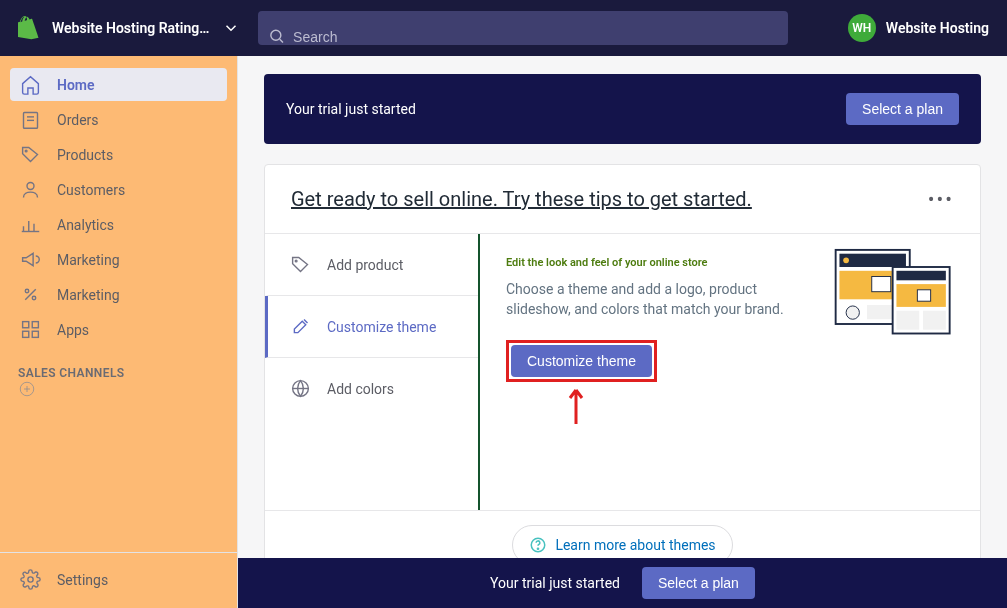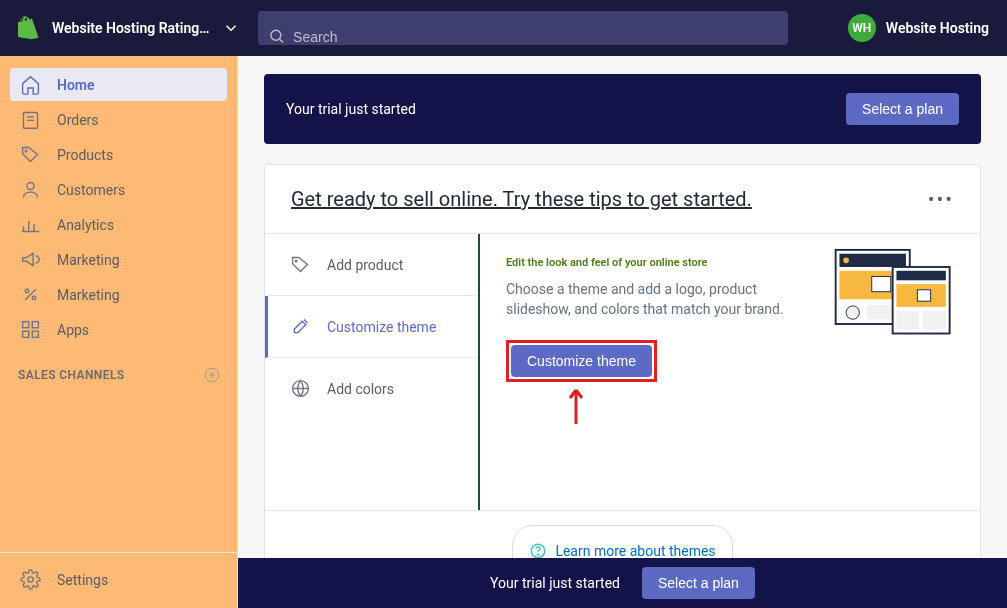--- a/index.html
+++ b/index.html
@@ -22,21 +22,21 @@
     
     .layout { display: flex; height: calc(100% - 56px); }
 
     
     .sidebar { width: 238px; background: #fdba74; display: flex; flex-direction: column; border-right: 1px solid #e3e3e5; }
     .nav-list { padding: 12px 10px 0 10px; }
     .nav-item { display: flex; align-items: center; gap: 16px; padding: 6px 10px; border-radius: 4px; cursor: pointer; color: #5c5d65; font-size: 14px; margin-bottom: 2px; }
     .nav-item svg { width: 21px; height: 21px; stroke: #747484; fill: none; stroke-width: 1.6; }
     .nav-item.active { background: #e9e9f1; color: #5c6ac4; font-weight: 600; }
     .nav-item.active svg { stroke: #5c6ac4; }
-    .section-header { display: flex; align-items: center; justify-content: space-between; padding: 18px 16px 6px 18px; font-size: 12px; color: #6a6b73; font-weight: 600; letter-spacing: 0.4px; }
+    .section-header { display: flex; justify-content: space-between; padding: 18px 16px 6px 18px; font-size: 12px; color: #6a6b73; font-weight: 600; letter-spacing: 0.4px; flex-direction: column; }
     .section-header svg { width: 18px; height: 18px; stroke: #8a8b93; fill: none; }
     .nav-trailing svg { width: 18px; height: 18px; stroke: #8a8b93; fill: none; margin-left: auto; }
     .sidebar-bottom { margin-top: auto; border-top: 1px solid #e3e3e5; padding: 10px; }
 
     
     .main { flex: 1; overflow: auto; padding: 18px 26px; position: relative; }
     .trial-bar { background: #14144b; border-radius: 4px; height: 70px; display: flex; align-items: center; justify-content: space-between; padding: 0 22px; }
     .trial-text { color: #fff; font-size: 14px; }
     .btn-primary { background: #5c6ac4; color: #fff; border: none; padding: 8px 16px; border-radius: 4px; font-size: 14px; cursor: pointer; }
 
@@ -51,21 +51,21 @@
     .step.active { border-left-color: #5c6ac4; color: #5c6ac4; }
     .step.active svg { stroke: #5c6ac4; }
     .step.sep { border-bottom: 1px solid #e7e7e9; }
 
     .step-content { flex: 1; padding: 22px 26px; position: relative; padding-bottom: 80px; }
     .step-title { font-size: 11px; font-weight: 600; color: #4d7c0f; margin-bottom: 10px; max-width: 280px; }
     .step-desc { font-size: 14px; color: #637381; max-width: 290px; line-height: 1.45; }
     .highlight-box { border: 3px solid #e02020; padding: 2px; display: inline-block; margin-top: 20px; }
     .illustration { position: absolute; right: 22px; top: 14px; width: 125px; height: 95px; }
     .footer-section { border-top: 1px solid #e7e7e9; display: flex; justify-content: center; padding: 14px; }
-    .learn-pill { border: 1px solid #dcdcdf; border-radius: 20px; padding: 16px 16px; display: inline-flex; align-items: center; gap: 8px; font-size: 14px; color: #006fbb; cursor: pointer; }
+    .learn-pill { border: 1px solid #dcdcdf; border-radius: 20px; padding: 10px 16px; display: inline-flex; align-items: center; gap: 8px; font-size: 14px; color: #006fbb; cursor: pointer; }
     .learn-pill svg { width: 18px; height: 18px; stroke: #47c1bf; fill: none; stroke-width: 2; }
 
     .bottom-bar { position: fixed; bottom: 0; left: 238px; right: 0; height: 50px; background: #14144b; display: flex; align-items: center; justify-content: center; gap: 22px; }
     .bottom-bar .trial-text { font-size: 14px; }
   </style>
 </head>
 <body>
 
 <div class="header">
   <div class="logo-area">

